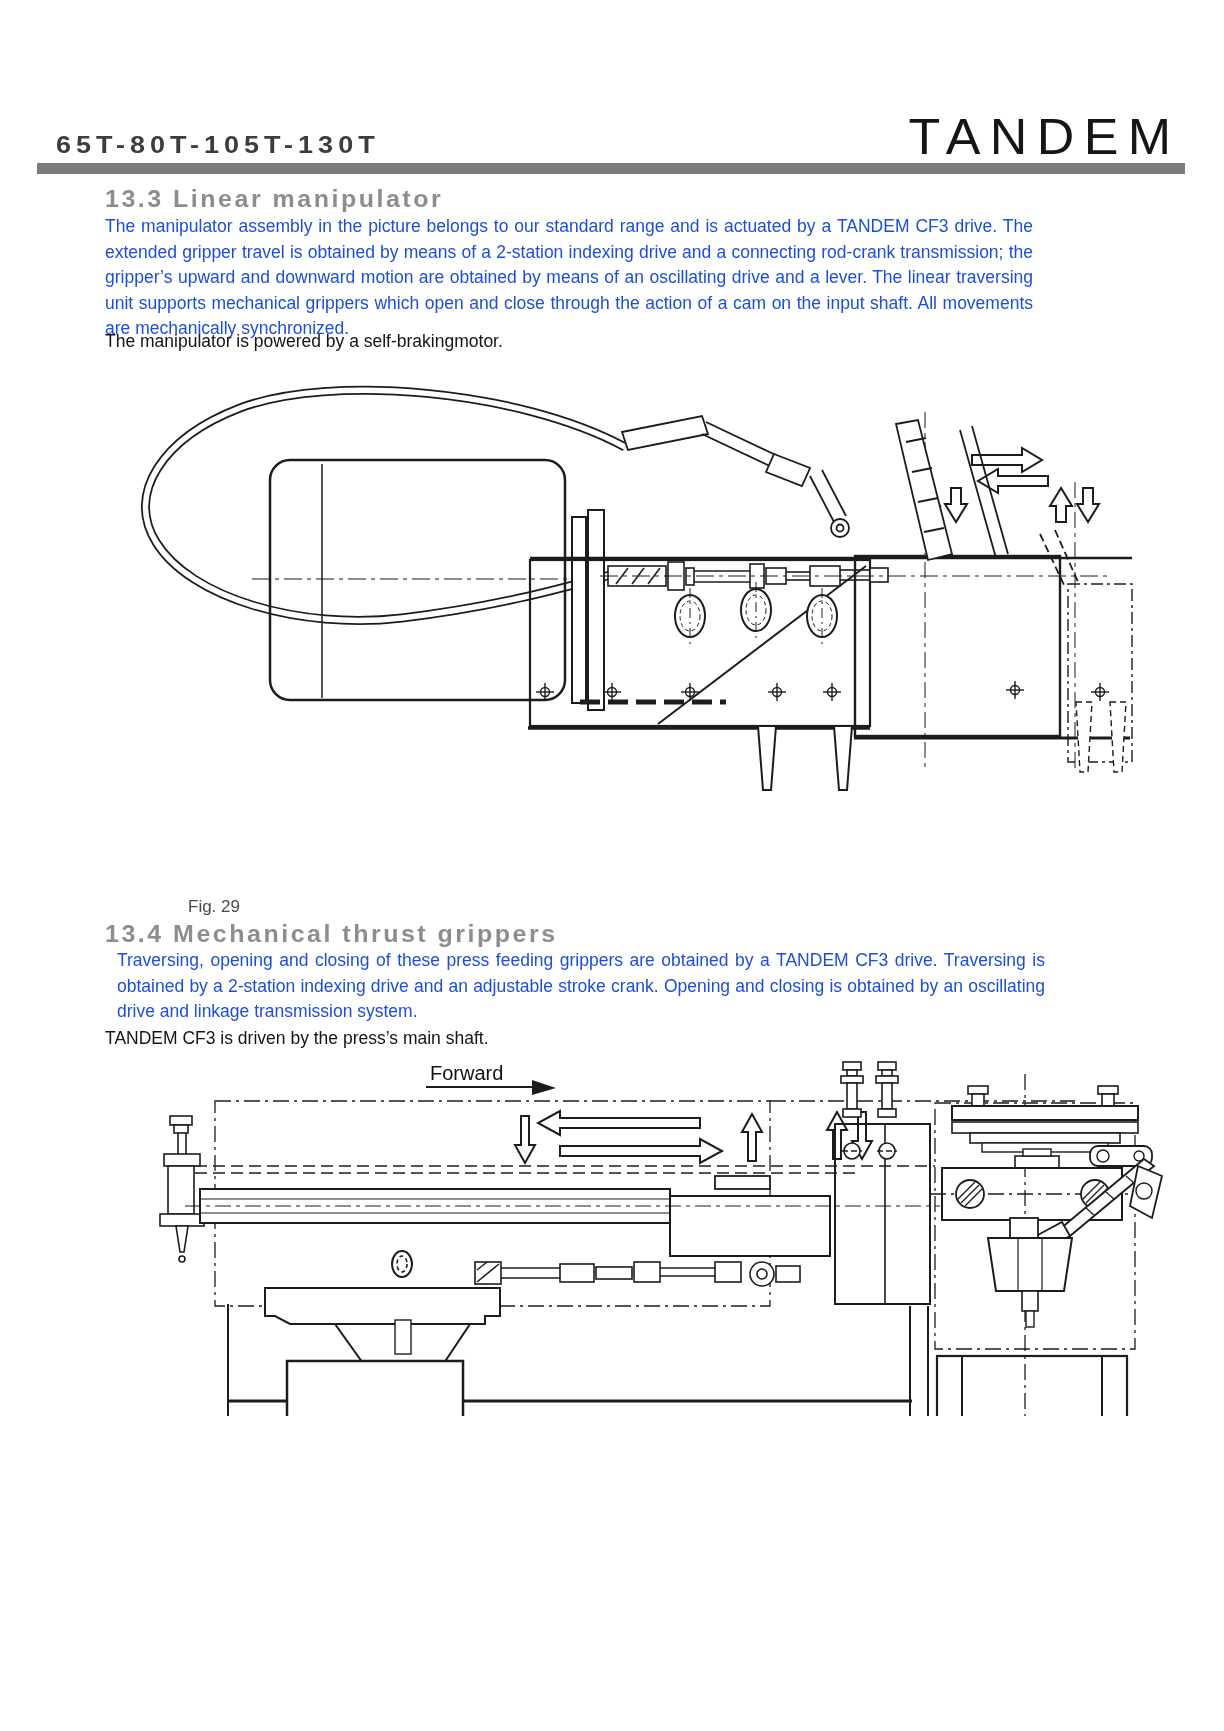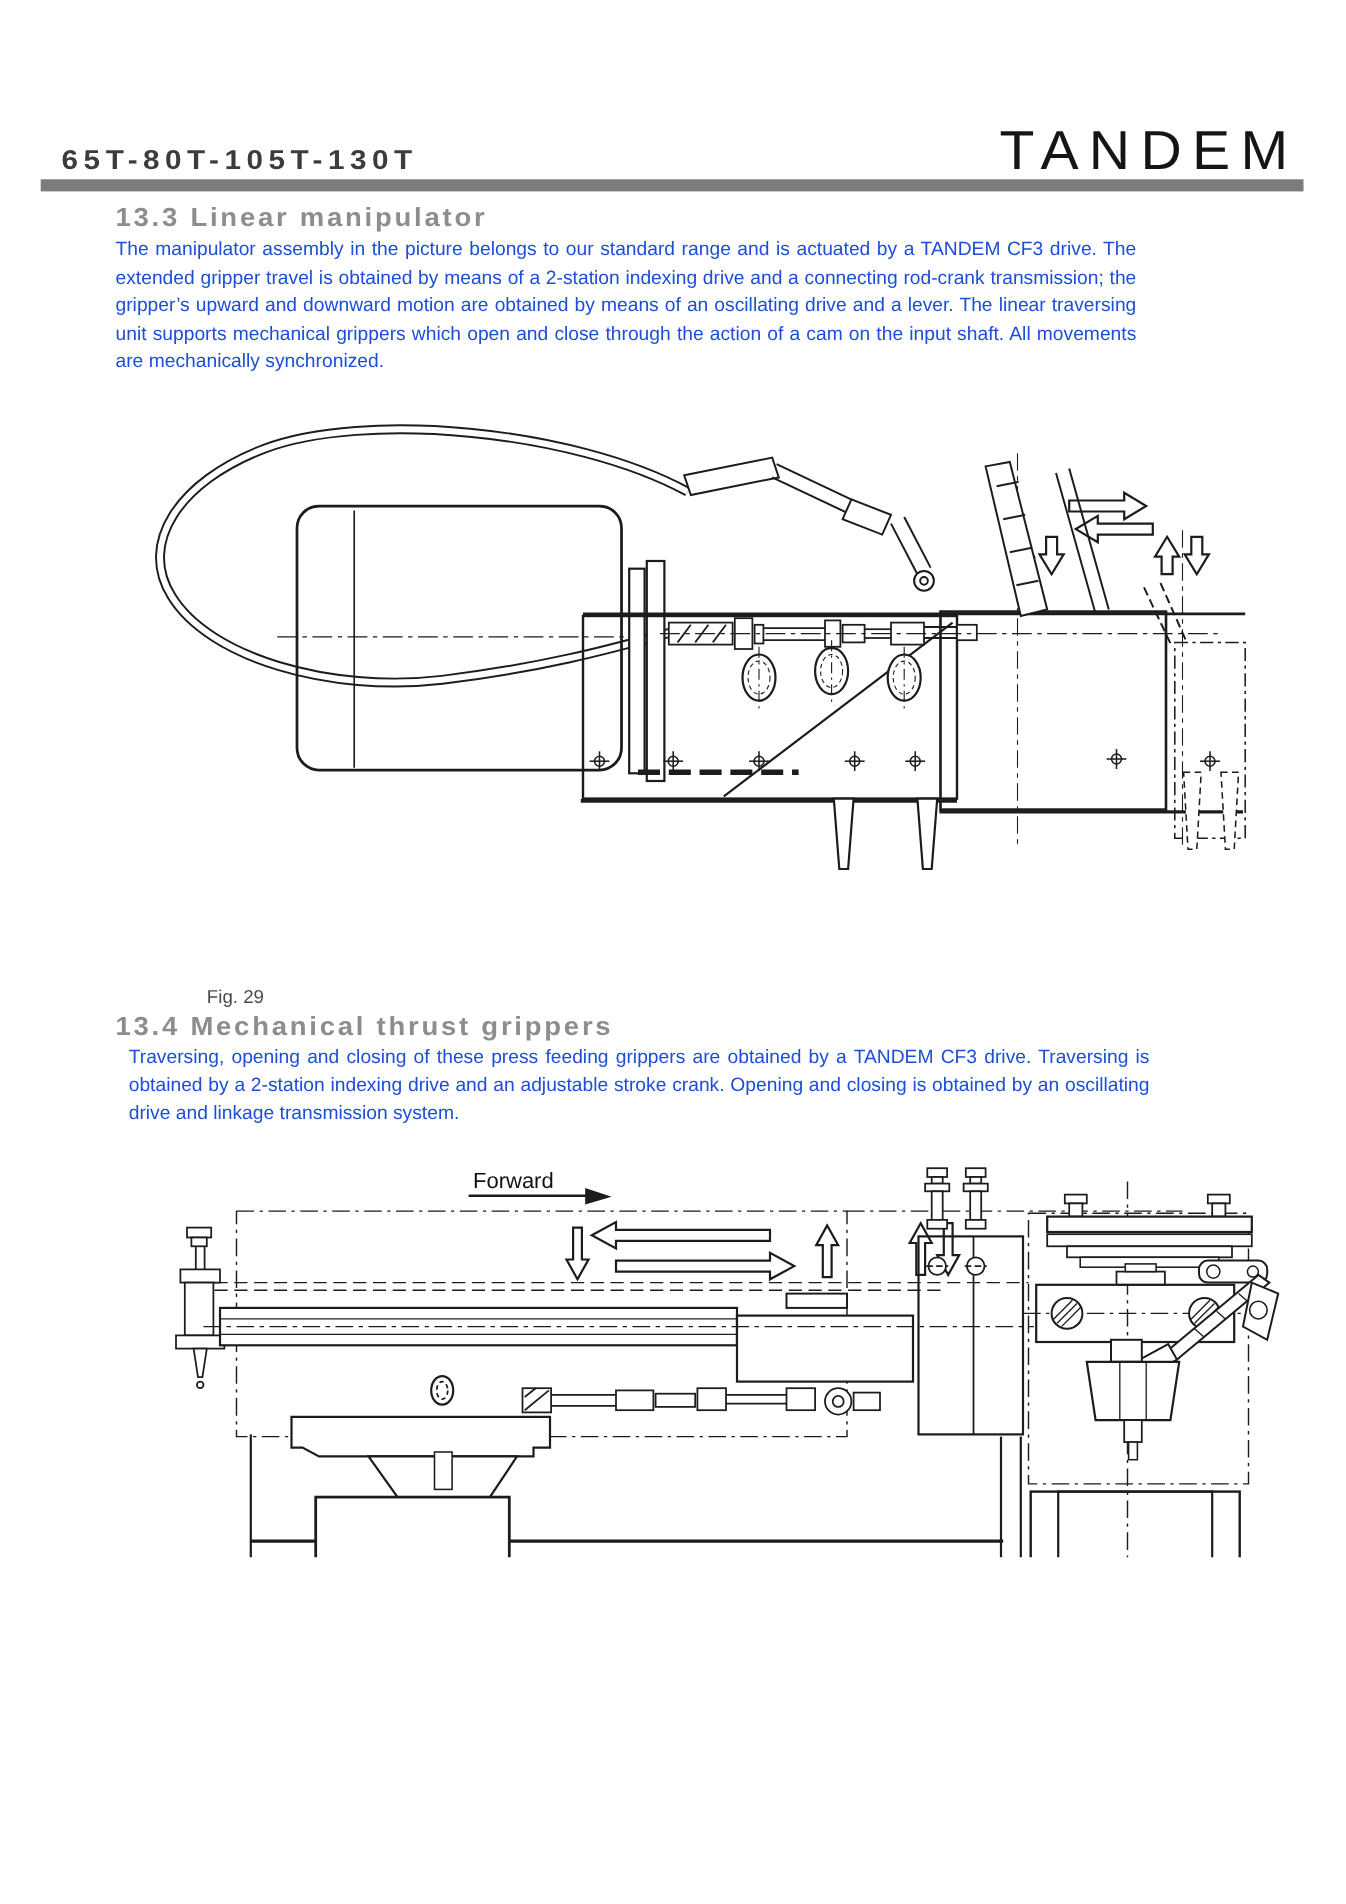--- a/index.html
+++ b/index.html
@@ -32,20 +32,21 @@
 <body>
 
 <div class="page">
 
   <div class="hdr-model">65T-80T-105T-130T</div>
   <div class="hdr-brand">TANDEM</div>
   <div class="hdr-rule"></div>
 
   <div class="sec-h" style="top:184px;">13.3 Linear manipulator</div>
   <div class="body-p" style="top:214px;">The manipulator assembly in the picture belongs to our standard range and is actuated by a TANDEM CF3 drive. The extended gripper travel is obtained by means of a 2-station indexing drive and a connecting rod-crank transmission; the gripper’s upward and downward motion are obtained by means of an oscillating drive and a lever. The linear traversing unit supports mechanical grippers which open and close through the action of a cam on the input shaft. All movements are mechanically synchronized.</div>
+  <div class="body-p2" style="top:329px;">The manipulator is powered by a self-brakingmotor.</div>
 
   <div class="fig-wrap" style="left:110px;top:372px;width:1030px;height:450px;">
     <svg width="1030" height="450" viewBox="0 0 1030 450">
 
       <g class="ln" stroke-width="2">
         <polygon points="862,83 912,83 912,76 932,88 912,100 912,93 862,93"></polygon>
         <polygon points="938,104 888,104 888,97 868,109 888,121 888,114 938,114"></polygon>
       </g>
       <g class="ln" stroke-width="2">
         <polygon points="819,116 808,134 814,134 814,150 824,150 824,134 830,134"></polygon>
@@ -164,20 +165,21 @@
         <polygon points="724,354 742,354 737,418 729,418" stroke-width="2" fill="#fff"></polygon>
         <polygon points="966,330 982,330 978,400 970,400" stroke-width="1.4" stroke-dasharray="6 4" fill="#fff"></polygon>
         <polygon points="1000,330 1016,330 1012,400 1004,400" stroke-width="1.4" stroke-dasharray="6 4" fill="#fff"></polygon>
       </g>
     </svg>
   </div>
   <div class="fig-cap" style="left:188px;top:858px;margin-top:39px;">Fig. 29</div>
 
   <div class="sec-h" style="top:919px;">13.4 Mechanical thrust grippers</div>
   <div class="body-p" style="top:948px;margin-left:12px;">Traversing, opening and closing of these press feeding grippers are obtained by a TANDEM CF3 drive. Traversing is obtained by a 2-station indexing drive and an adjustable stroke crank. Opening and closing is obtained by an oscillating drive and linkage transmission system.</div>
+  <div class="body-p2" style="top:1026px;">TANDEM CF3 is driven by the press’s main shaft.</div>
 
   <div class="fig-wrap" style="left:140px;top:1056px;width:1060px;height:460px;">
     <svg width="1060" height="460" viewBox="0 0 1060 460">
 
       <g>
         <text x="290" y="24" font-size="20" fill="#111">Forward</text>
         <line x1="286" y1="31" x2="394" y2="31" stroke="#1c1c1c" stroke-width="2.2"></line>
         <polygon points="392,24 416,32 392,39" fill="#1c1c1c"></polygon>
       </g>
 

